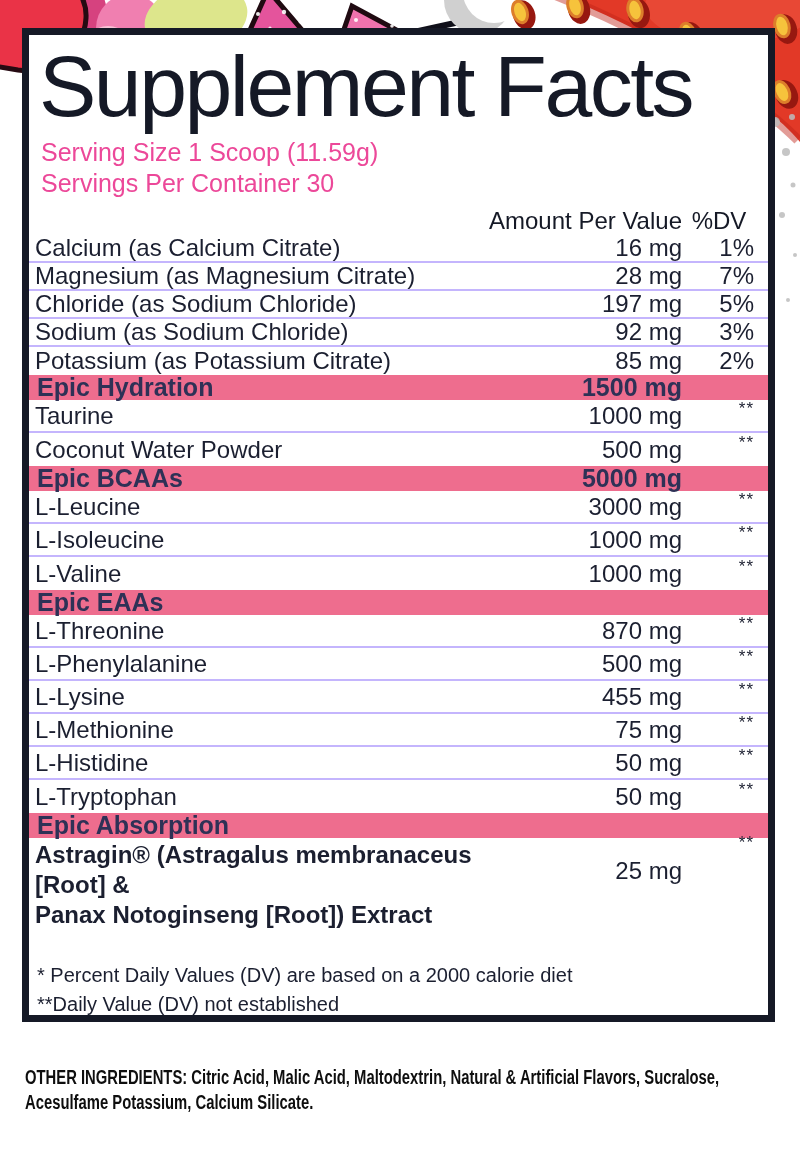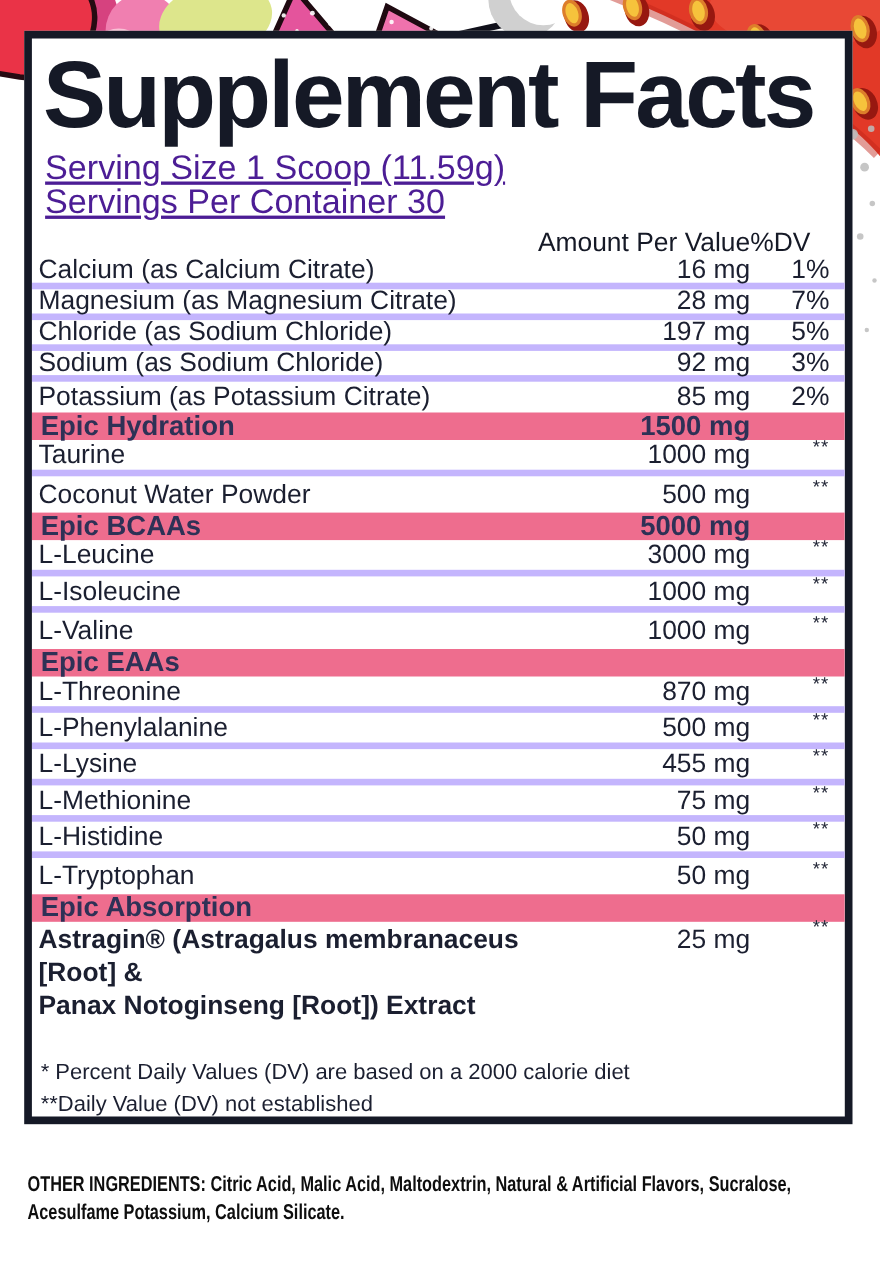--- a/index.html
+++ b/index.html
@@ -12,44 +12,44 @@
   .decor { position:absolute; z-index:1; }
   .decor-tl { left:0; top:0; }
   .decor-tr { left:430px; top:0; }
   
   .panel {
     position:absolute; left:22px; top:28px; width:753px; height:994px;
     box-sizing:border-box; border:7px solid #151926; background:#fff;
     display:flex; flex-direction:column; overflow:hidden; z-index:2;
   }
   .title {
-    font-weight:bold; font-size:86px; line-height:1.0; letter-spacing:-2.5px;
+    font-weight:normal; font-size:86px; line-height:1.0; letter-spacing:-2.5px;
     color:#151926; padding:8px 0 0 10px; height:94px;
   }
-  .serving { padding-left:12px; margin-top:8px; font-size:31px; line-height:31px; color:#4c1d95;text-decoration:underline; }
+  .serving { padding-left:12px; margin-top:8px; font-size:25px; line-height:31px; color:#ec4899; }
   .bar { background:#151926; width:100%; }
   .bar1 { height:22px; margin-top:8px; }
   .bar2 { height:10px; }
   .bar3 { height:14px; margin-top:4px; }
   .cols-header { display:flex; align-items:center; height:32px; font-size:24px; color:#151926; }
   .cols-header .h-amt { flex:1; text-align:right; }
-  .cols-header .h-dv { width:86px; text-align:left; padding-right:12px; box-sizing:border-box; }
+  .cols-header .h-dv { width:86px; text-align:center; padding-right:12px; box-sizing:border-box; }
   
   .rows { display:flex; flex-direction:column; }
   .row { display:flex; align-items:center; box-sizing:border-box; }
   .row.nutrient { height:33px; font-size:24px; color:#1b1f30; }
   .row.nutrient.compact { height:28px; }
-  .row.nutrient.sep { border-bottom:6px solid #c4b5fd; }
+  .row.nutrient.sep { border-bottom:2px solid #c4b5fd; }
   .row.nutrient.tall { height:74px; align-items:flex-start; padding-top:2px; }
   .row.nutrient.tall .c-name { line-height:30px;font-weight:bold; }
   .c-name { flex:1; padding-left:6px; white-space:pre-line; }
   .c-amt { width:150px; text-align:right; }
   .c-dv { width:86px; text-align:right; padding-right:14px; box-sizing:border-box; }
   .c-dv.est { font-size:17px; letter-spacing:1px; position:relative; top:-7px; }
-  .row.tall .c-amt { line-height:30px; }
+  .row.tall .c-amt { line-height:30px;margin-top:16px; }
   .row.section {
     height:25px; background:#ee6d8e; font-weight:bold; font-size:25px; color:#2e3156;
   }
   .row.section .c-name { padding-left:8px; }
   .footnote1 { font-size:20px; color:#1b1f30; padding:7px 0 0 8px;margin-top:41px; }
   .footnote2 { font-size:20px; color:#1b1f30; padding:6px 0 0 8px; }
   
   .bottom-text {
     position:absolute; left:25px; top:1040px; width:990px; z-index:2;
     transform:scaleX(0.76); transform-origin:left top;

